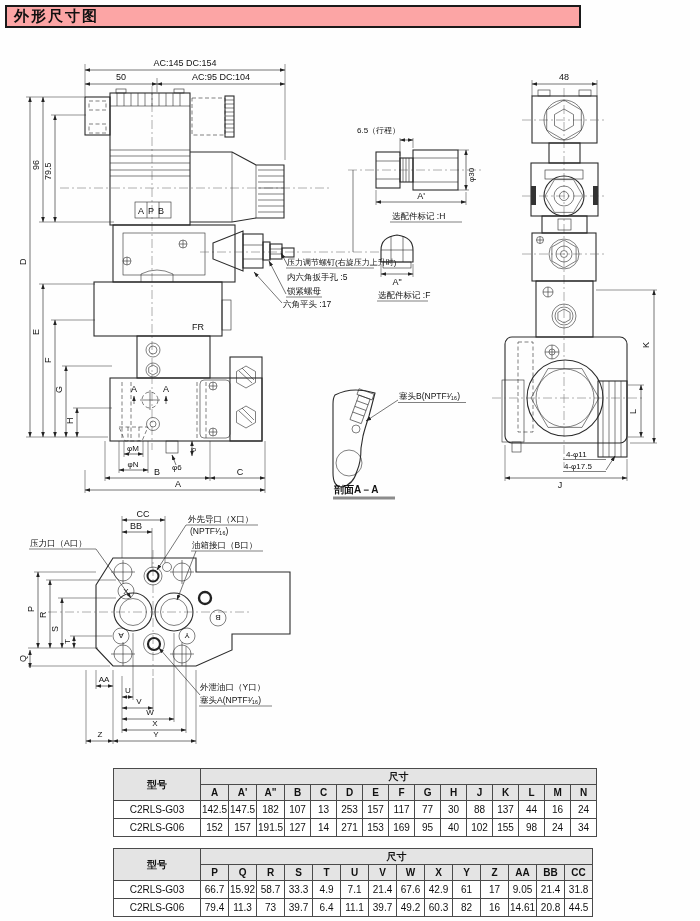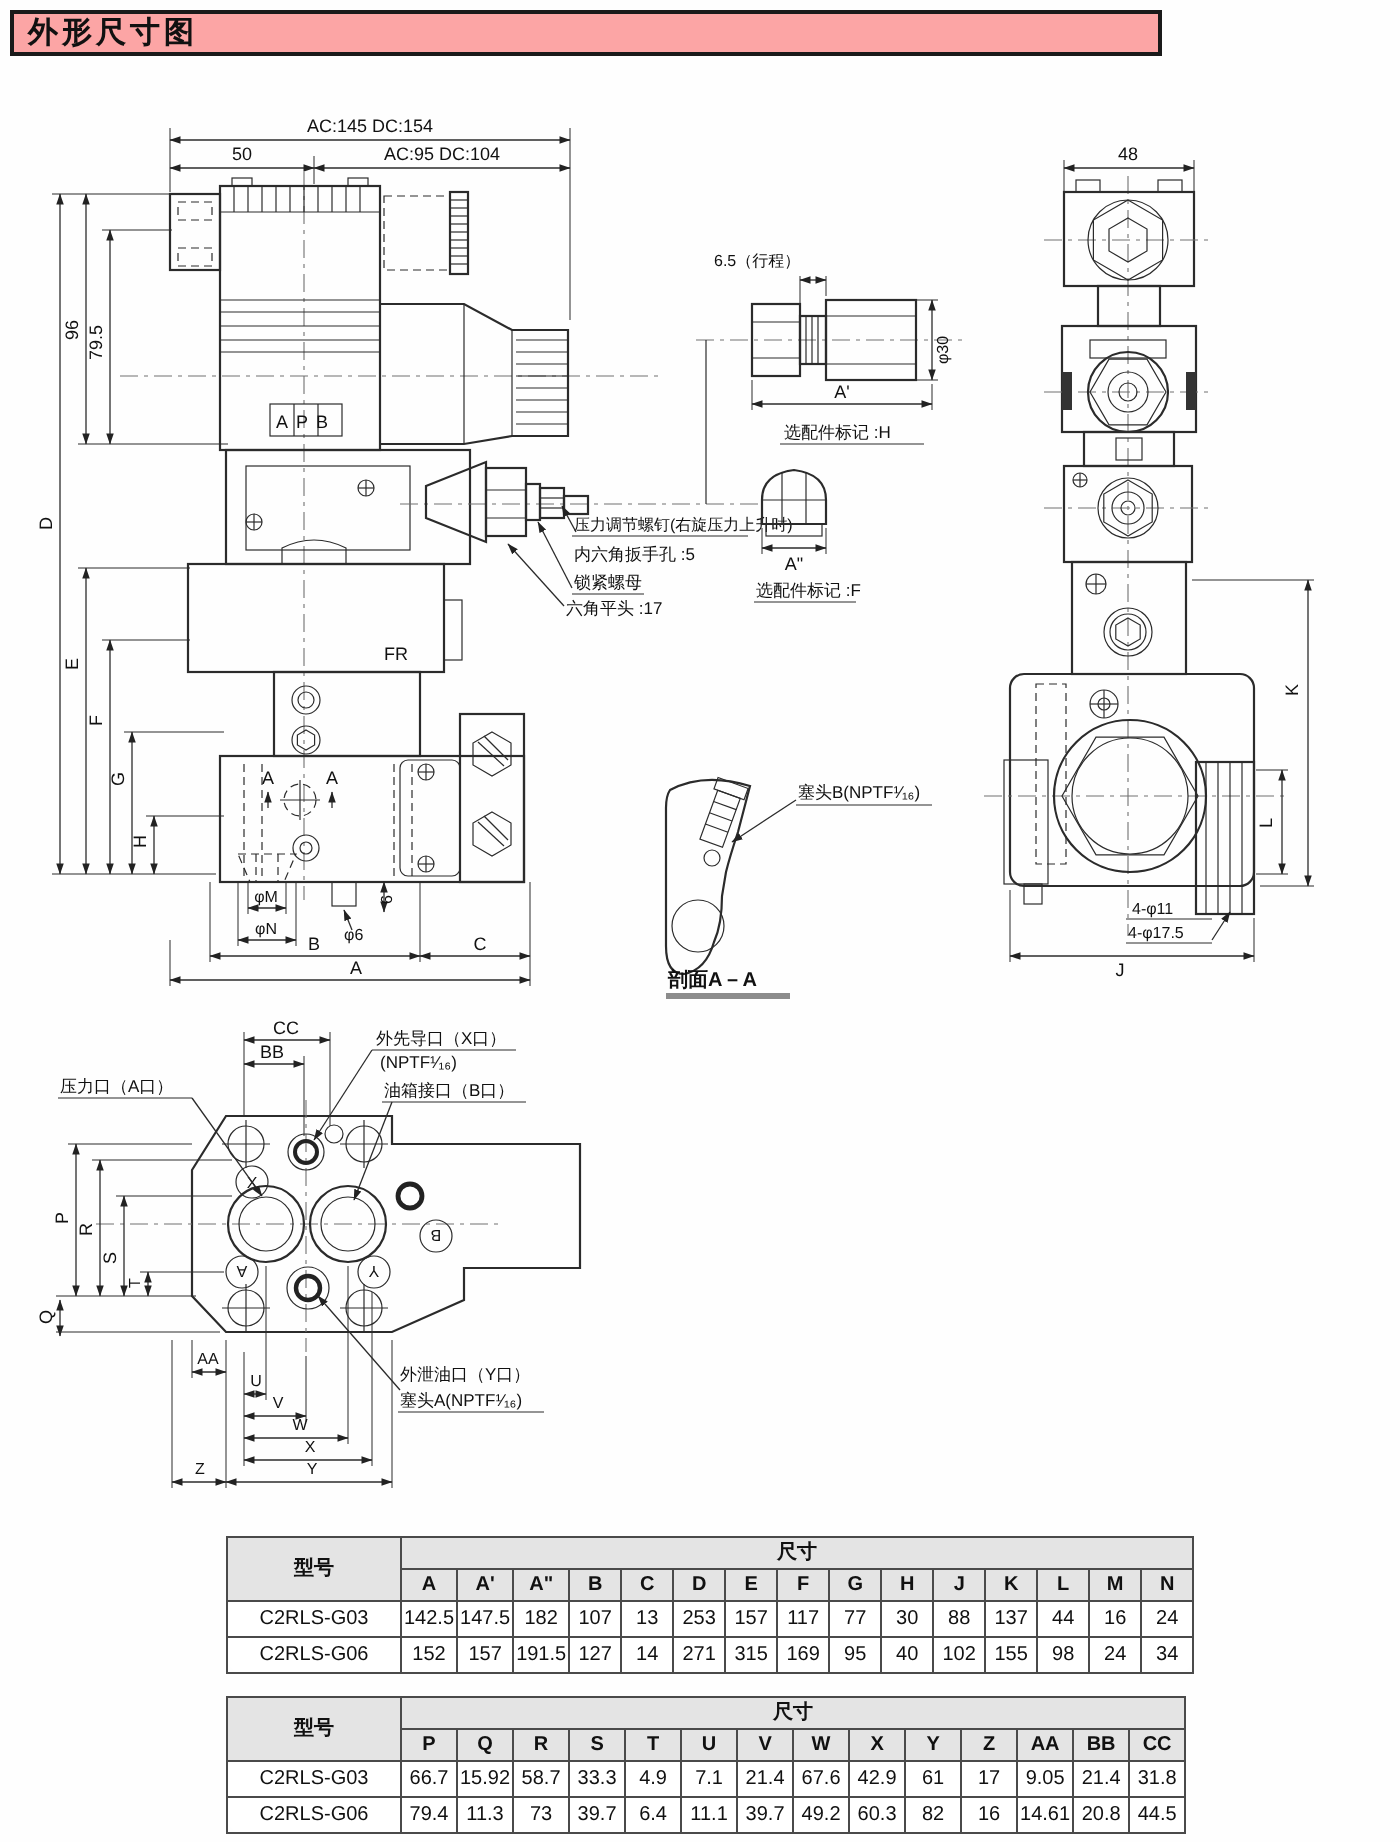--- a/index.html
+++ b/index.html
@@ -528,21 +528,21 @@
             <td>24</td>
           </tr>
           <tr>
             <td class="model-col">C2RLS-G06</td>
             <td>152</td>
             <td>157</td>
             <td>191.5</td>
             <td>127</td>
             <td>14</td>
             <td>271</td>
-            <td>315</td>
+            <td>153</td>
             <td>169</td>
             <td>95</td>
             <td>40</td>
             <td>102</td>
             <td>155</td>
             <td>98</td>
             <td>24</td>
             <td>34</td>
           </tr>
         </tbody>

